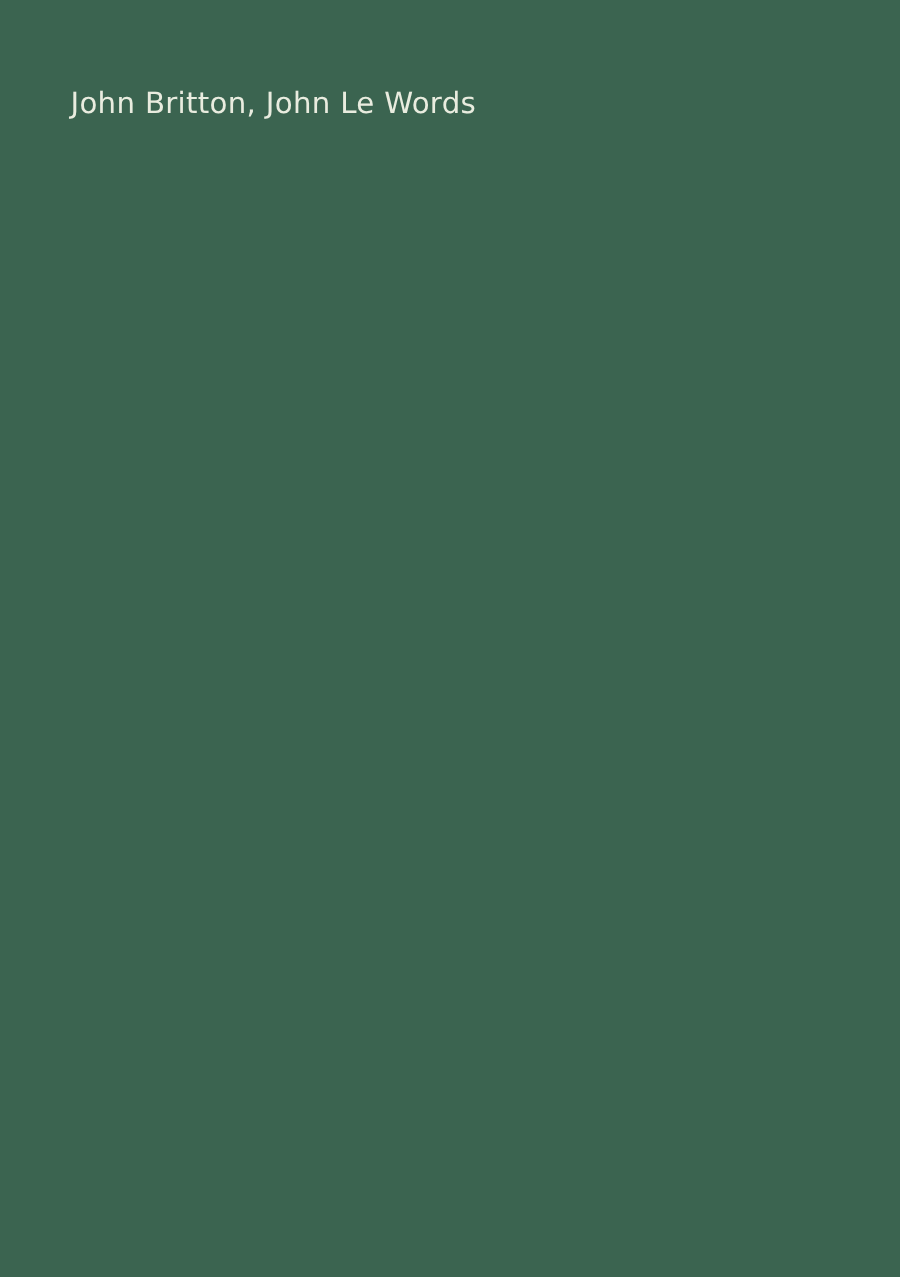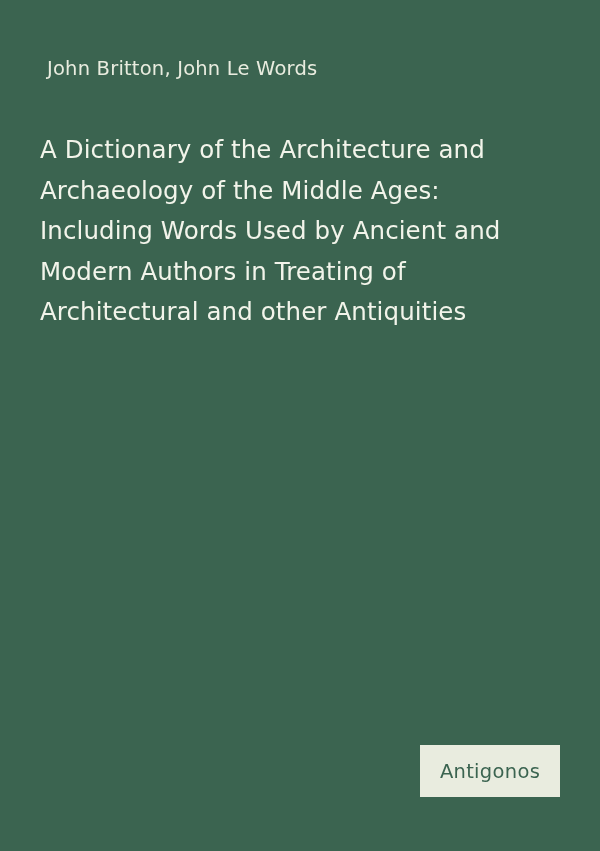--- a/index.html
+++ b/index.html
@@ -68,20 +68,16 @@
   }
 </style>
 </head>
 <body>
 
 <div class="book-cover">
   <div class="cover-inner">
 
     <div class="authors">John Britton, John Le Words</div>
 
-    <div class="title">A Dictionary of the Architecture and Archaeology of the Middle Ages: Including Words Used by Ancient and Modern Authors in Treating of Architectural and other Antiquities</div>
 
-    <div class="publisher-badge">
-      <span class="publisher-name">Antigonos</span>
-    </div>
 
   </div>
 </div>
 
 </body></html>

